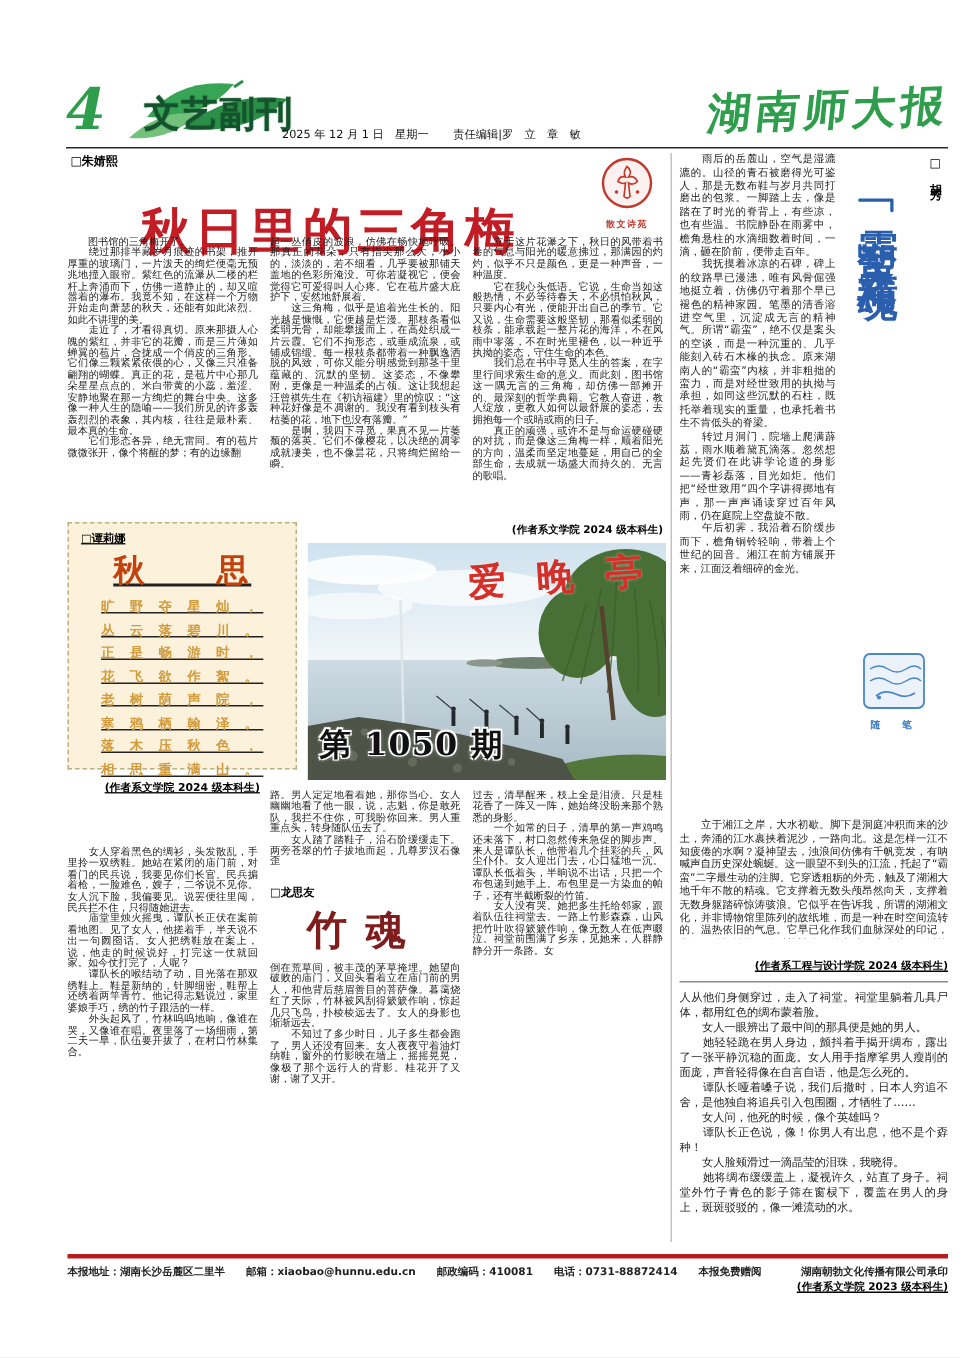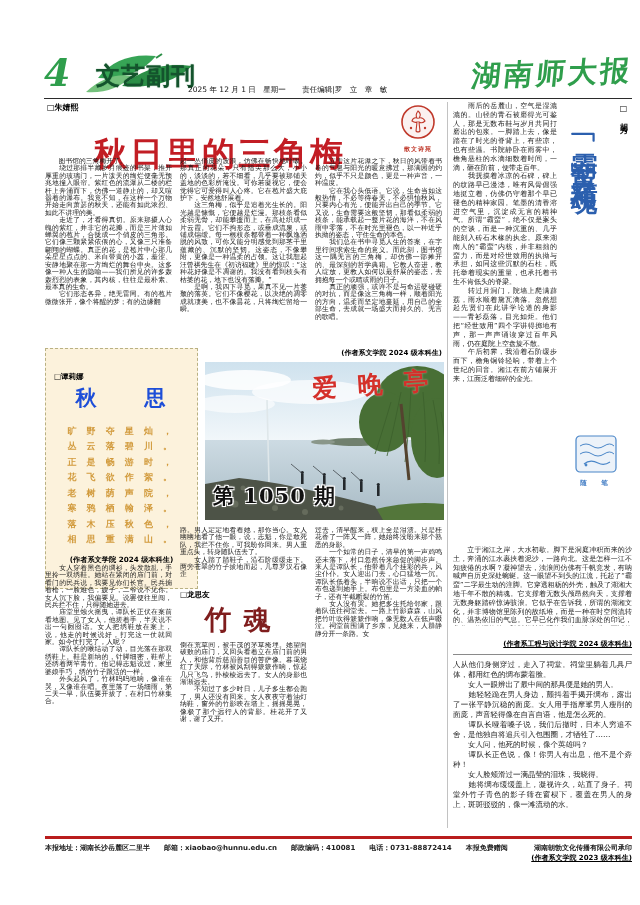--- a/index.html
+++ b/index.html
@@ -49,24 +49,24 @@
   .vtitle{position:absolute;top:22px;left:14px;writing-mode:vertical-rl;font-family:"DejaVu Serif",serif;
           font-weight:900;font-size:27px;color:#2b5fae;letter-spacing:7px;line-height:1;}
   .stamp-blue{position:absolute;left:16px;top:332px;width:46px;text-align:center;}
   .stamp-blue .cap{font-size:6.5px;color:#3b78c2;font-weight:bold;letter-spacing:4px;margin-top:1px;}
   .sb-wide{margin-top:6px;height:80px;}
   .sb-divider{border:none;border-top:1px solid #8a8a8a;margin:5px 0 5px 0;}
   .sb-story-end{height:180px;}
   .sidebar .byline{margin-top:13px;text-decoration:underline;}
 
   
-  .poem{position:absolute;left:45px;top:348px;width:153px;height:241px;background:#fcf2dc;
-        border:1px dashed #b9b183;box-sizing:border-box;padding:23px 8px;display:flex;flex-direction:column;}
+  .poem{position:absolute;left:45px;top:348px;width:153px;height:165px;background:#fcf2dc;
+        border:1px dashed #b9b183;box-sizing:border-box;padding:5px 8px;display:flex;flex-direction:column;text-decoration:underline;}
   .poem .authorline{font-size:7.5px;}
-  .poem-title{text-align:center;color:#1d4ed8;font-family:"DejaVu Serif",serif;font-weight:900;
+  .poem-title{text-align:center;color:#c2410c;font-family:"DejaVu Serif",serif;font-weight:900;
               font-size:21px;margin:2px 0 4px 0;letter-spacing:2px;}
   .poem-lines{flex:1;display:flex;flex-direction:column;align-items:center;justify-content:center;gap:2.5px;}
   .poem-line{color:#d29b3d;font-weight:bold;font-size:9px;letter-spacing:3.5px;font-family:"DejaVu Serif",serif;}
   .poem .byline{text-align:center;font-size:7.2px;}
 
   
   .photo{position:absolute;left:205px;top:362px;width:239px;height:158px;overflow:hidden;}
   .photo-title{position:absolute;right:10px;top:6px;color:#d4302a;font-family:"DejaVu Serif",serif;
                font-weight:900;font-size:25px;letter-spacing:6px;transform:rotate(-4deg);
                text-shadow:0 0 2px rgba(255,255,255,.5);}

